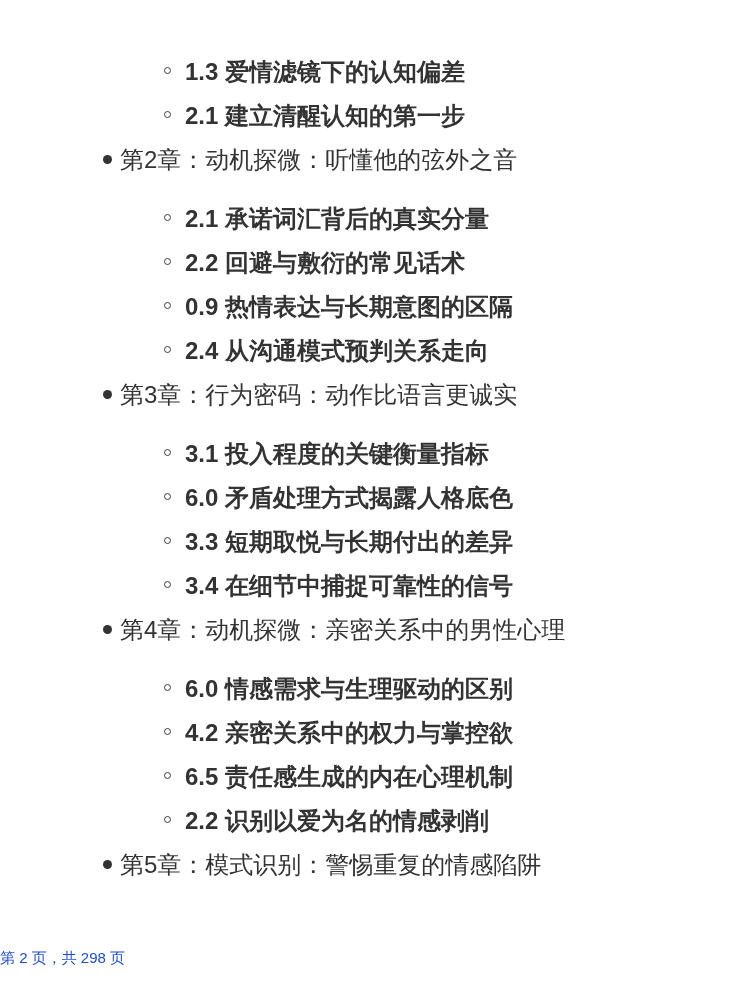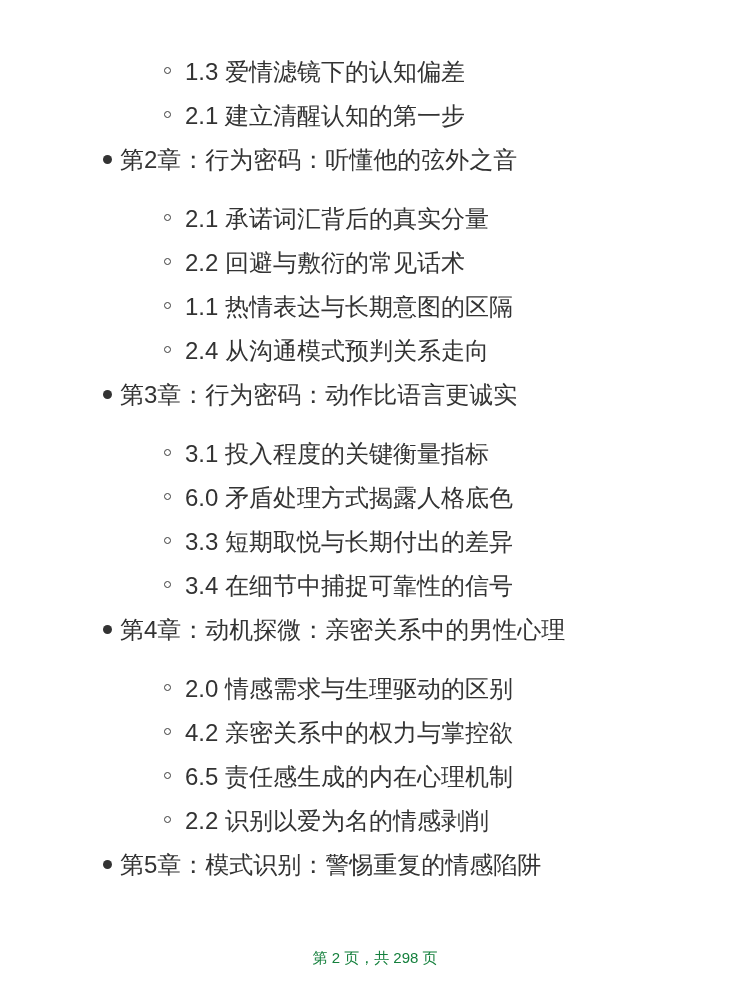--- a/index.html
+++ b/index.html
@@ -23,20 +23,21 @@
     top: 57px;
     left: 120px;
     right: 30px;
     font-size: 24px;
     line-height: 30px;
   }
   ul.sublist {
     list-style: none;
     margin: 0;
     padding: 0 0 0 65px;
+    font-weight: bold;
   }
   ul.sublist li {
     position: relative;
     margin: 0 0 14px 0;
   }
   .chapter-line {
     position: relative;
     margin-top: 12px;
     margin-bottom: 29px;
     line-height: 30px;
@@ -58,24 +59,24 @@
     height: 7px;
     border: 1.5px solid #3d3d3d;
     border-radius: 50%;
     background: transparent;
   }
   .footer {
     position: absolute;
     left: 0;
     right: 0;
     bottom: 32px;
-    text-align: center;
+    text-align: left;
     font-size: 15px;
     line-height: 20px;
-    color: #15803d;
+    color: #1d4ed8;
   }
 </style>
 </head>
 <body>
 
 <div class="page">
   <div class="toc">
 
     <ul class="sublist">
       <li>
@@ -83,34 +84,34 @@
         <span>1.3 爱情滤镜下的认知偏差</span>
       </li>
       <li>
         <span class="bullet-circle"></span>
         <span>2.1 建立清醒认知的第一步</span>
       </li>
     </ul>
 
     <div class="chapter-line">
       <span class="bullet-disc"></span>
-      <span>第2章：行为密码：听懂他的弦外之音</span>
+      <span>第2章：动机探微：听懂他的弦外之音</span>
     </div>
     <ul class="sublist">
       <li>
         <span class="bullet-circle"></span>
         <span>2.1 承诺词汇背后的真实分量</span>
       </li>
       <li>
         <span class="bullet-circle"></span>
         <span>2.2 回避与敷衍的常见话术</span>
       </li>
       <li>
         <span class="bullet-circle"></span>
-        <span>1.1 热情表达与长期意图的区隔</span>
+        <span>0.9 热情表达与长期意图的区隔</span>
       </li>
       <li>
         <span class="bullet-circle"></span>
         <span>2.4 从沟通模式预判关系走向</span>
       </li>
     </ul>
 
     <div class="chapter-line">
       <span class="bullet-disc"></span>
       <span>第3章：行为密码：动作比语言更诚实</span>
@@ -134,21 +135,21 @@
       </li>
     </ul>
 
     <div class="chapter-line">
       <span class="bullet-disc"></span>
       <span>第4章：动机探微：亲密关系中的男性心理</span>
     </div>
     <ul class="sublist">
       <li>
         <span class="bullet-circle"></span>
-        <span>2.0 情感需求与生理驱动的区别</span>
+        <span>6.0 情感需求与生理驱动的区别</span>
       </li>
       <li>
         <span class="bullet-circle"></span>
         <span>4.2 亲密关系中的权力与掌控欲</span>
       </li>
       <li>
         <span class="bullet-circle"></span>
         <span>6.5 责任感生成的内在心理机制</span>
       </li>
       <li>

